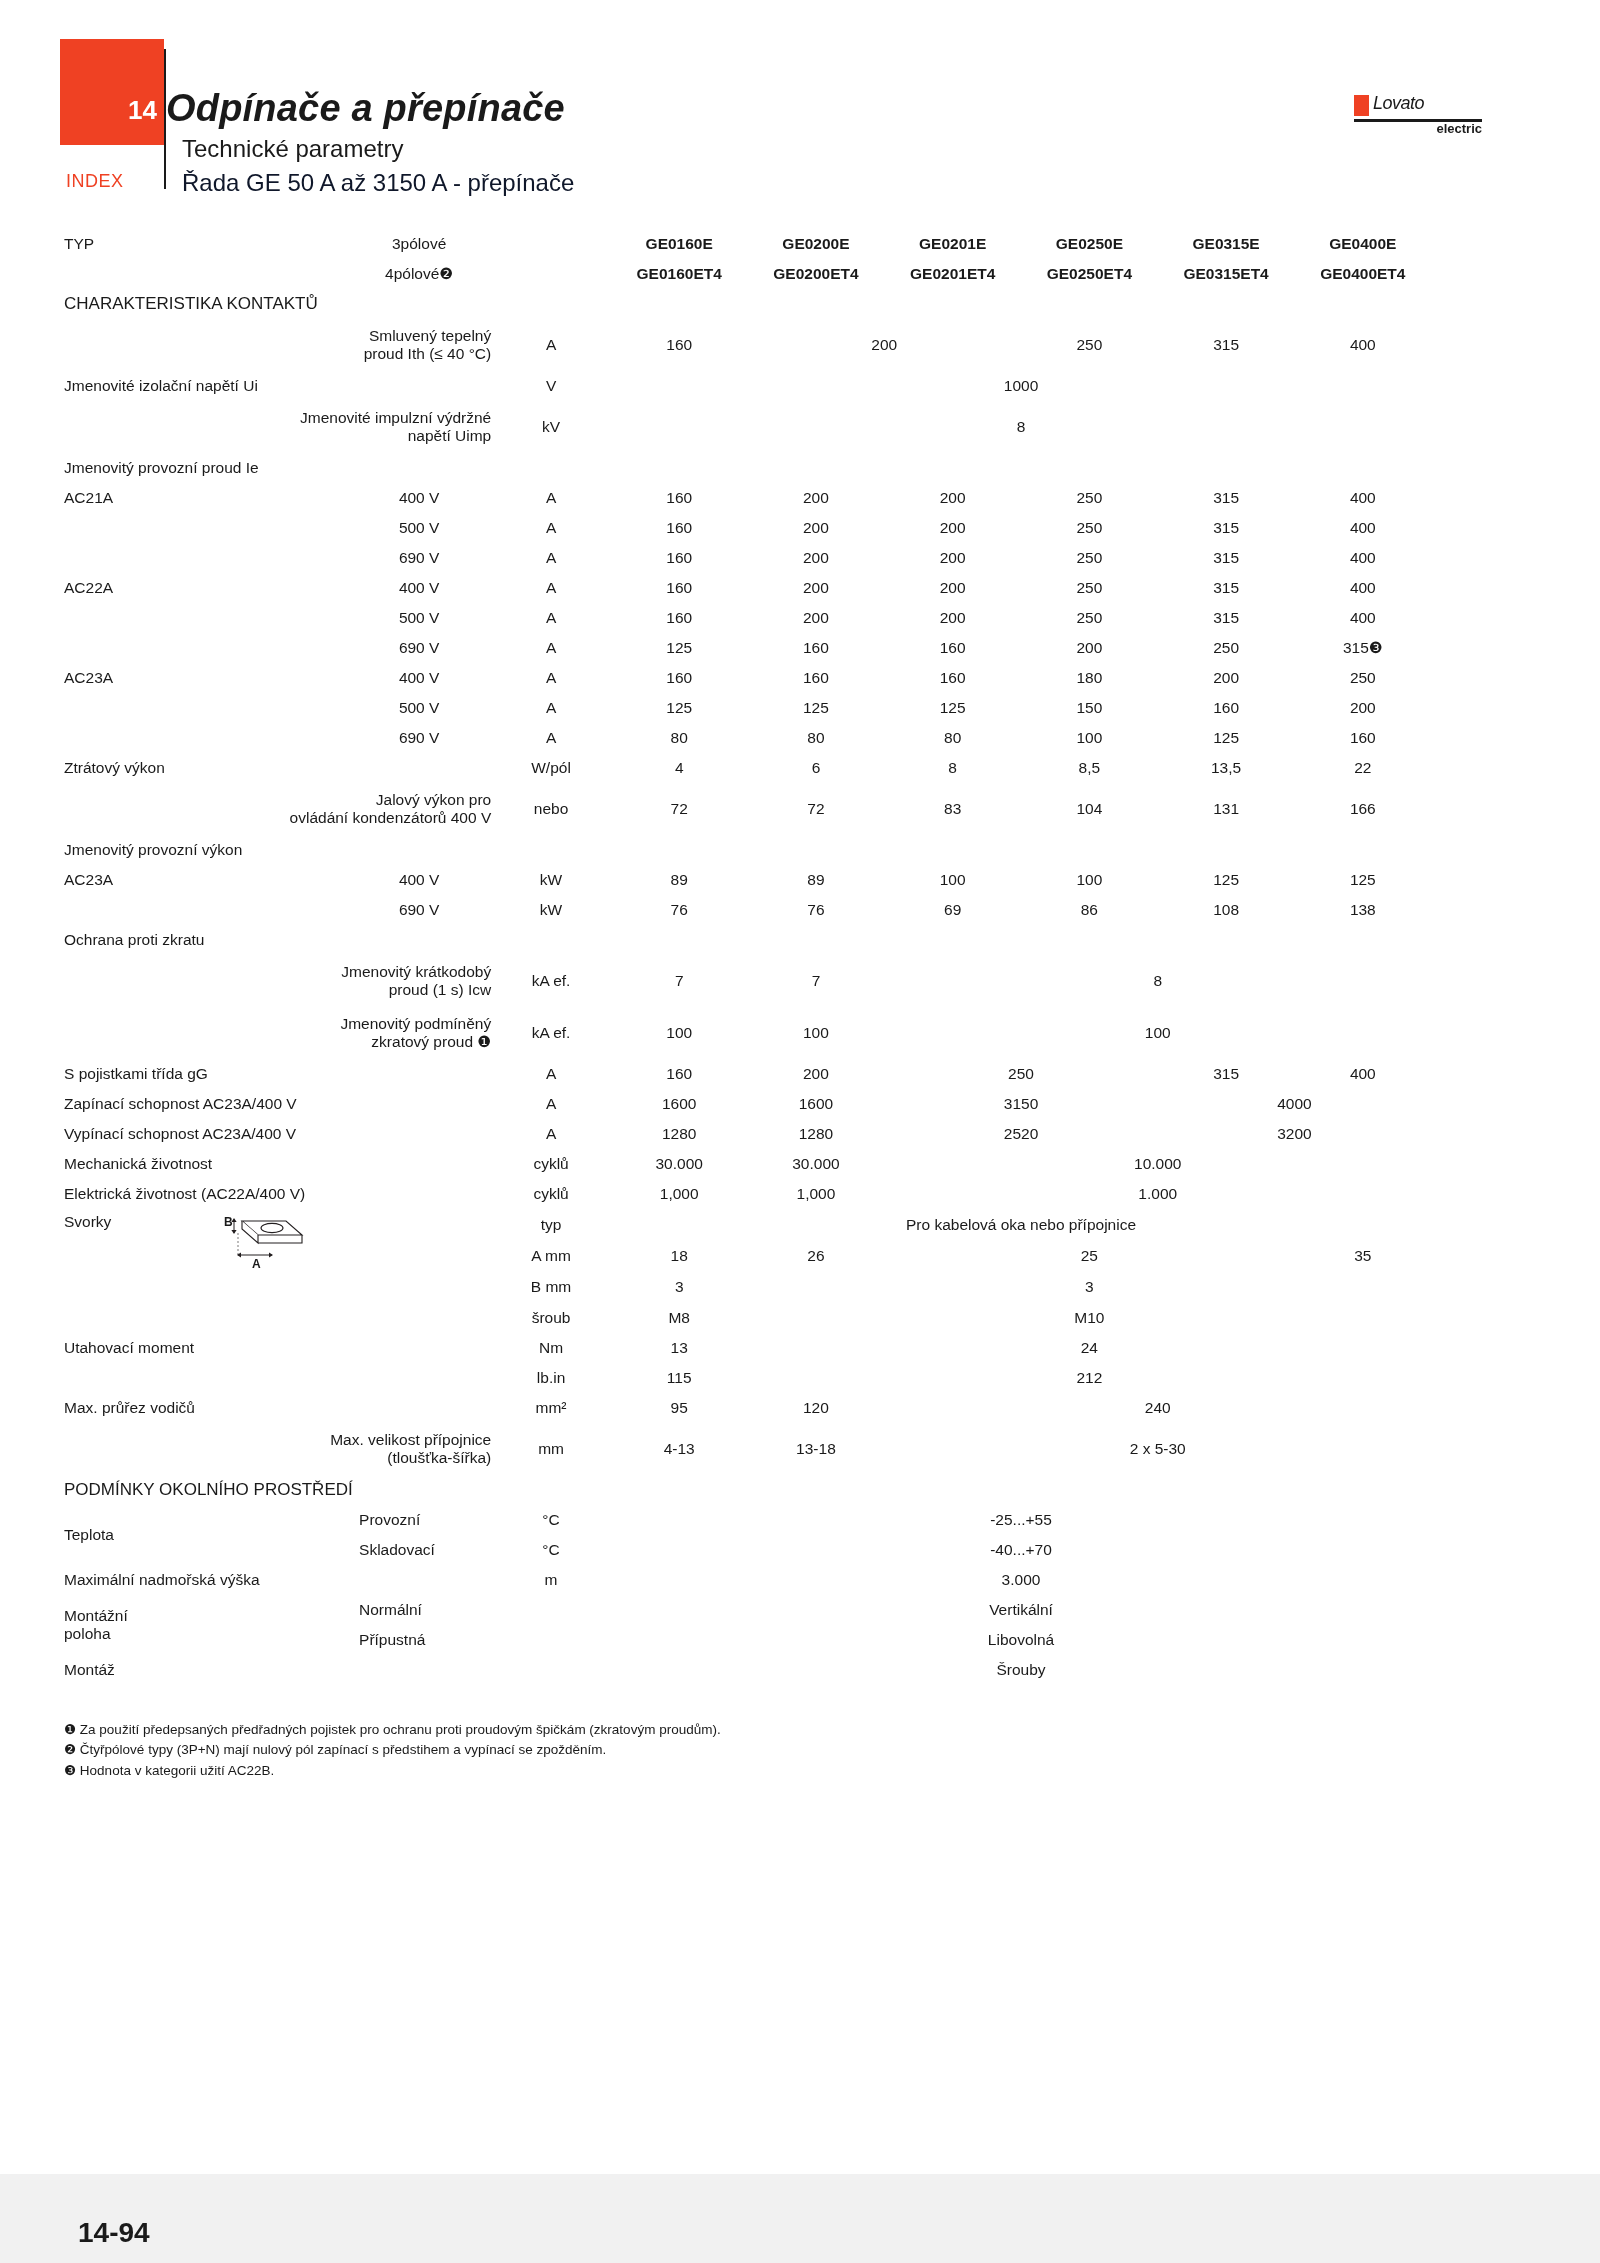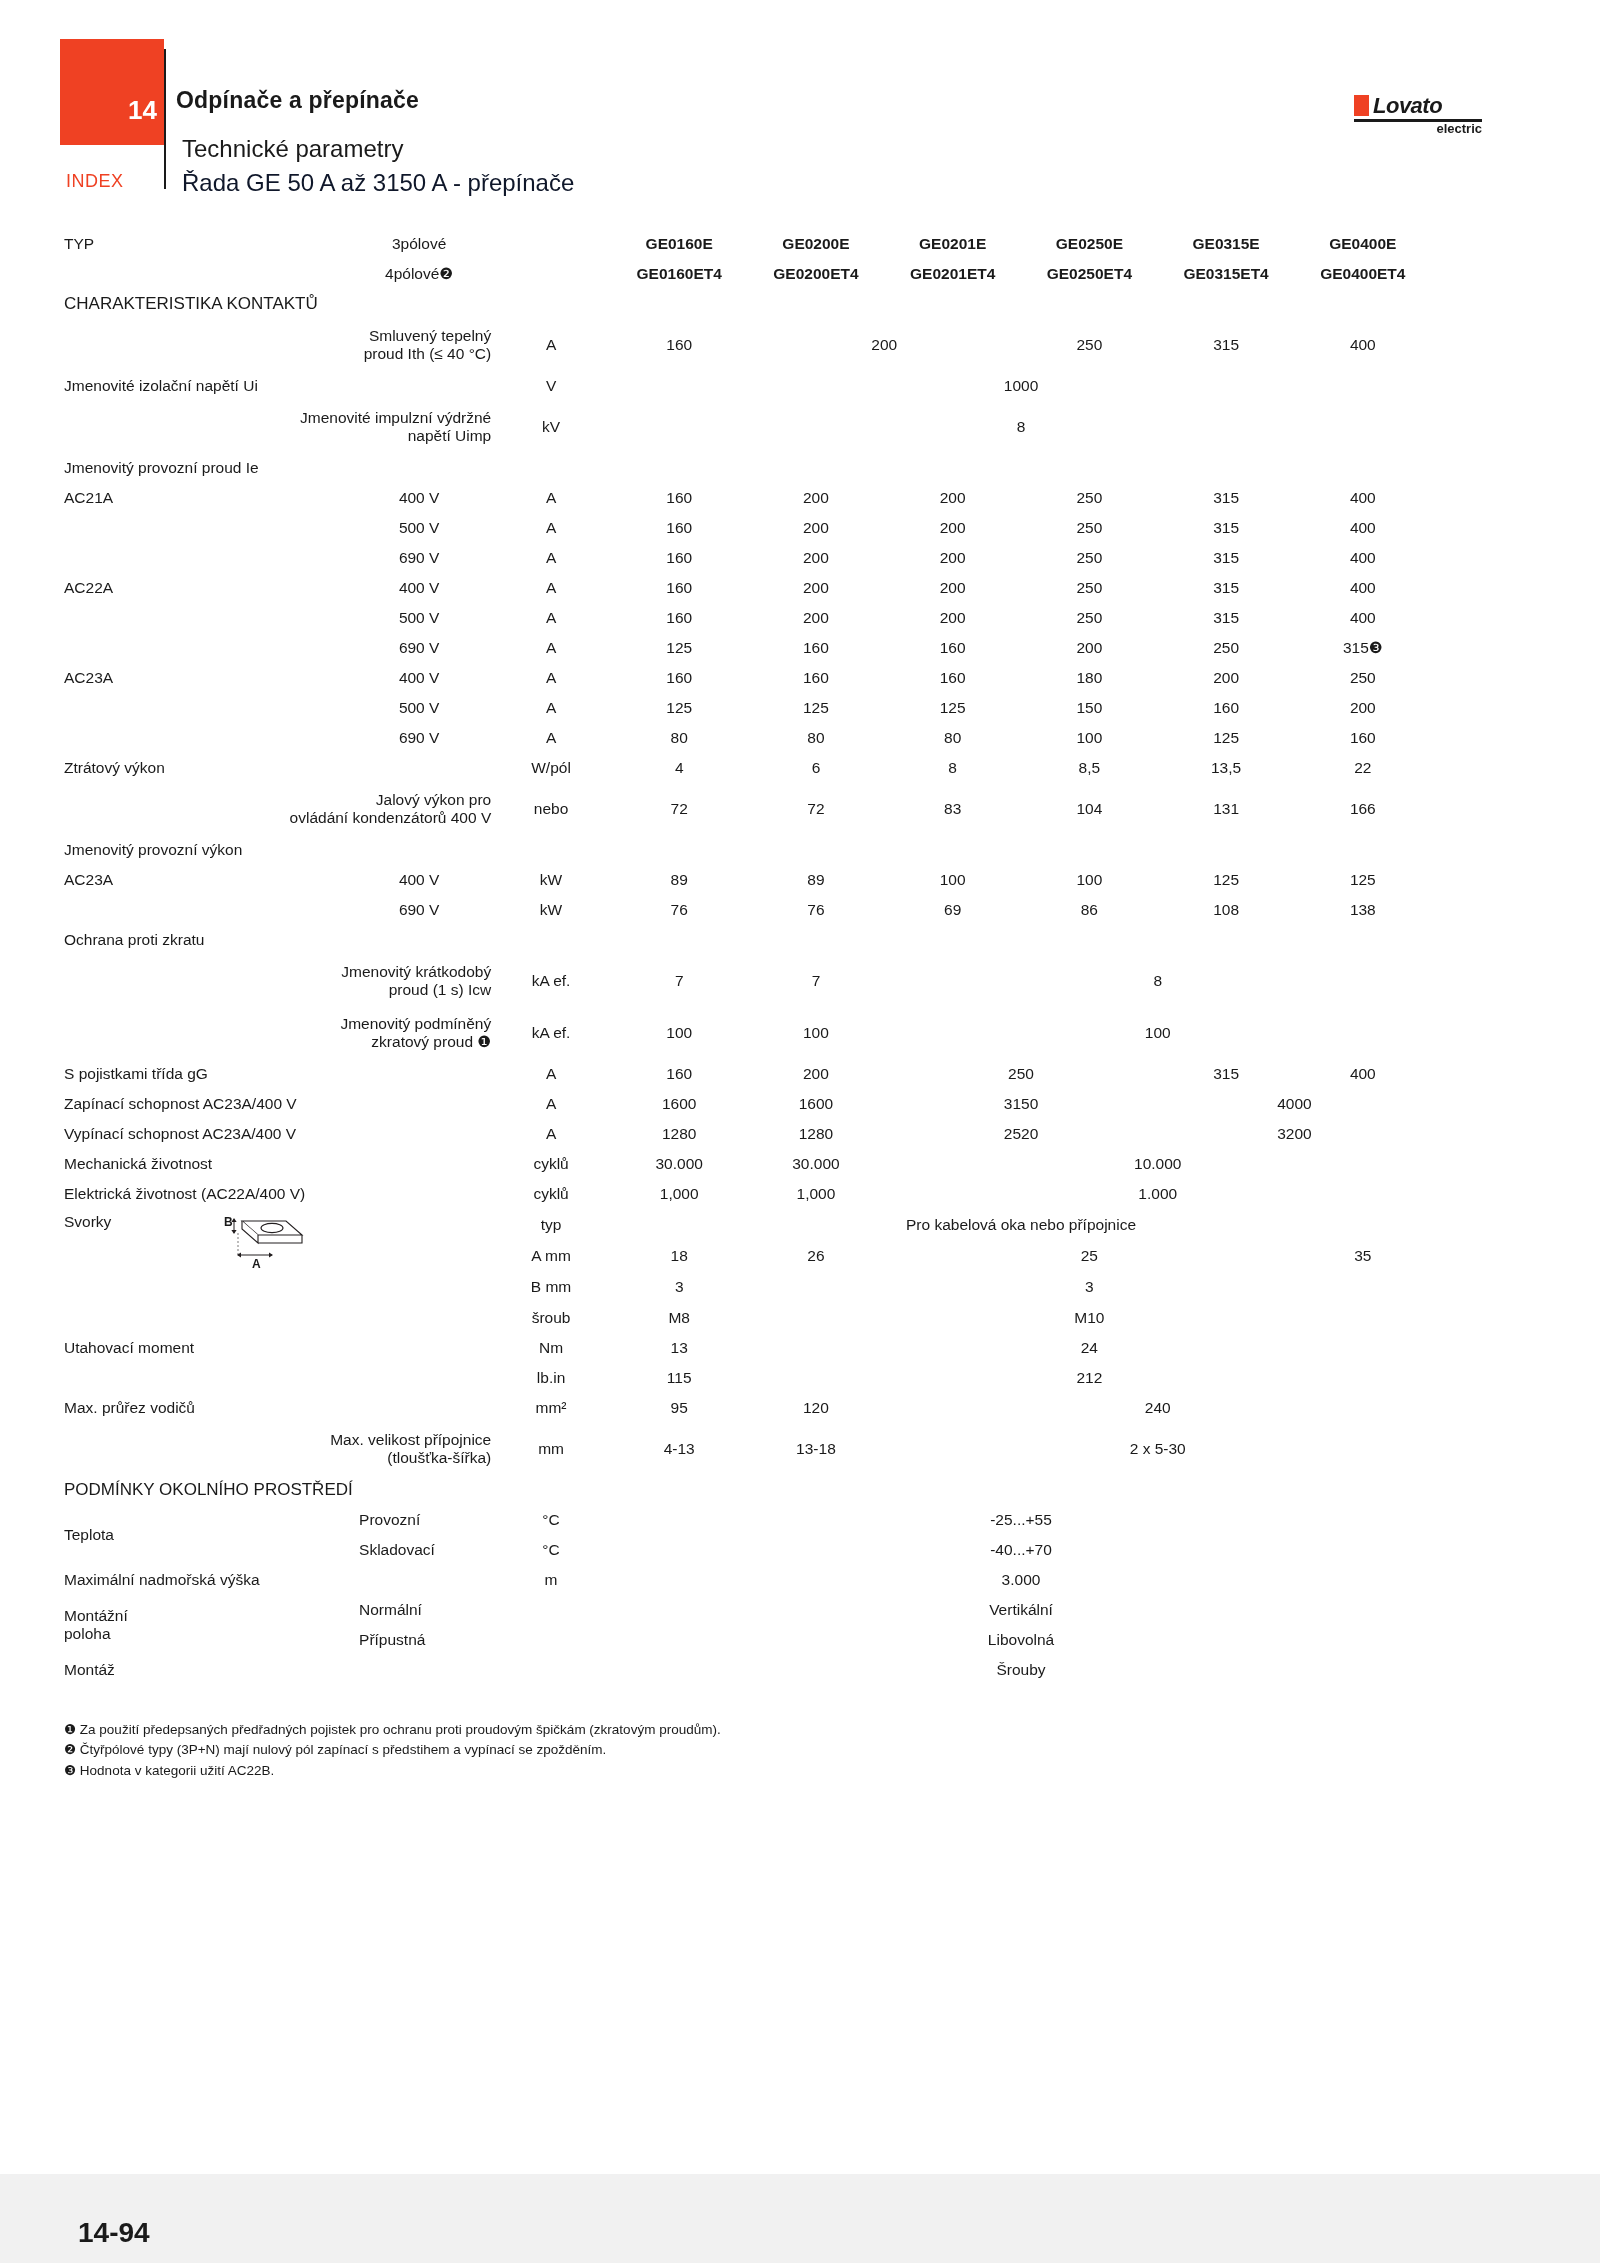--- a/index.html
+++ b/index.html
@@ -25,22 +25,22 @@
   }
   .hdr-index {
     position:absolute; left:66px; top:132px;
     font-size:18px; color:#ef4123; letter-spacing:0.5px;
   }
   .hdr-rule {
     position:absolute; left:164px; top:10px; width:2px; height:140px;
     background:#1a1a1a;
   }
   .hdr-title {
-    position:absolute; left:176px; top:48px;
-    font-size:23px; font-weight:bold; 
+    position:absolute; left:166px; top:48px;
+    font-size:38px; font-weight:bold; font-style:italic;
     letter-spacing:0.2px;
   }
   .hdr-sub1 {
     position:absolute; left:182px; top:96px;
     font-size:24px; color:#1a1a1a;
   }
   .hdr-sub2 {
     position:absolute; left:182px; top:130px;
     font-size:24px; color:#0f172a;
   }
@@ -51,21 +51,21 @@
   }
   .logo-box {
     position:relative; width:128px; height:48px;
   }
   .logo-red {
     position:absolute; left:0; top:4px; width:15px; height:21px;
     background:#ef4123;
   }
   .logo-name {
     position:absolute; left:19px; top:2px;
-    font-size:22px; font-weight:bold; font-style:italic; color:#1a1a1a;
+    font-size:18px; font-weight:normal; font-style:italic; color:#1a1a1a;
     letter-spacing:-0.5px;
   }
   .logo-bar {
     position:absolute; left:0; top:28px; width:128px; height:3px;
     background:#1a1a1a;
   }
   .logo-sub {
     position:absolute; right:0; top:30px;
     font-size:13px; font-weight:bold; color:#1a1a1a;
   }

